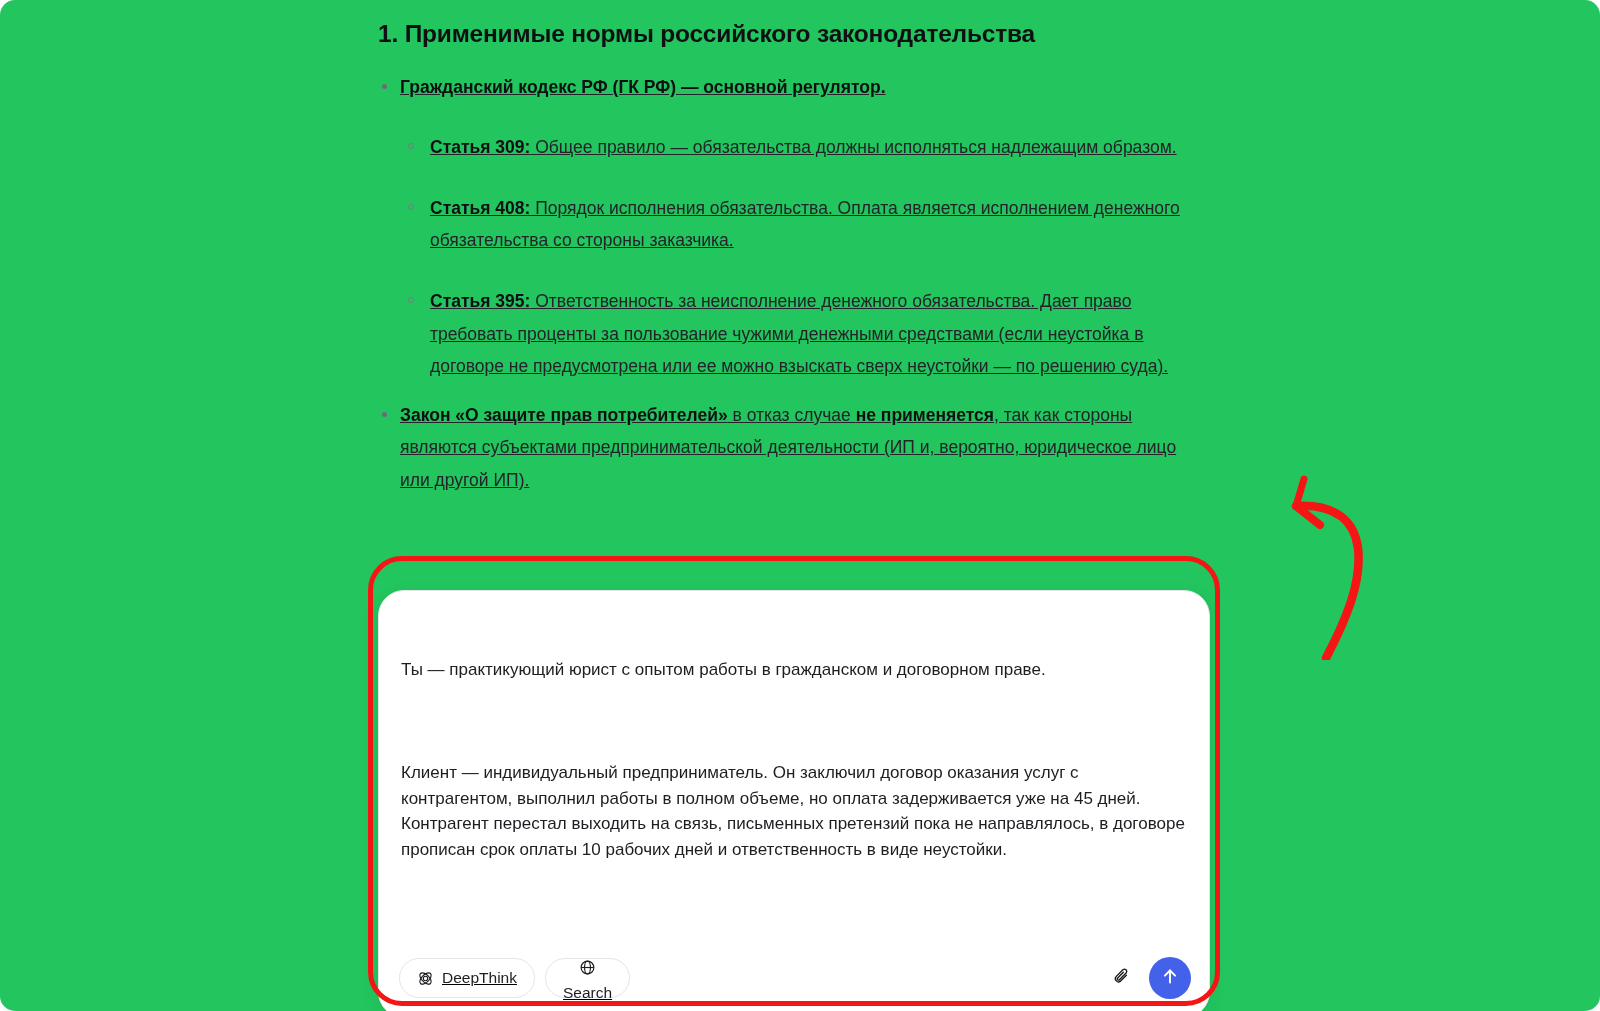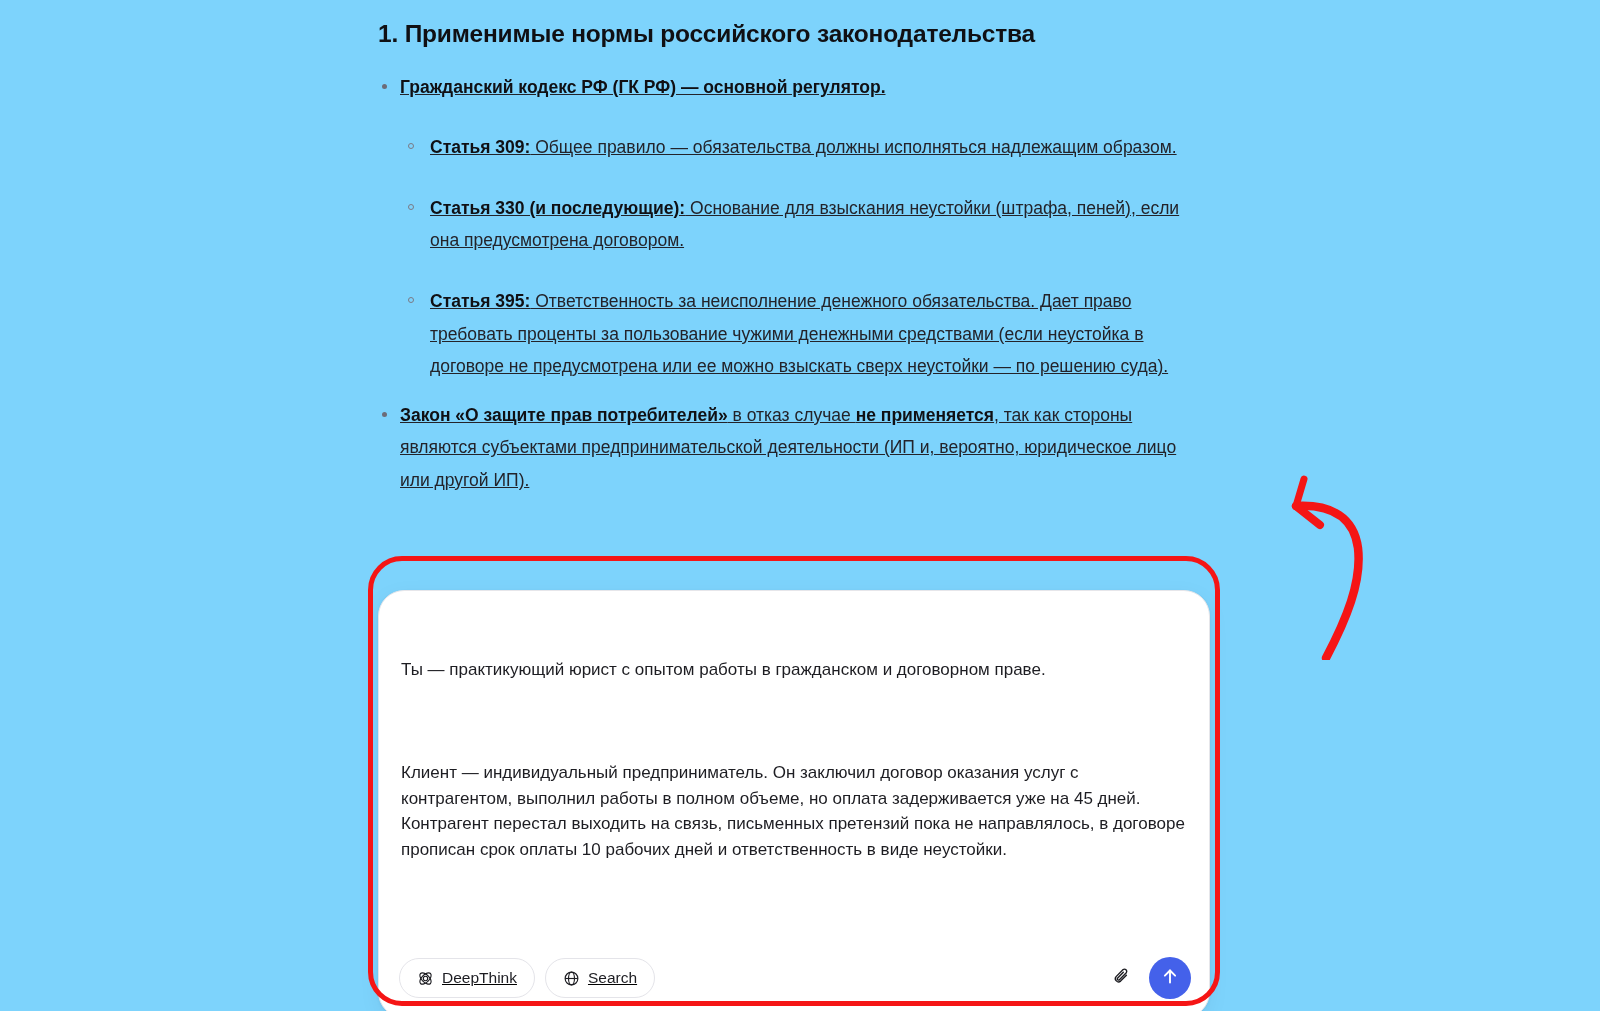--- a/index.html
+++ b/index.html
@@ -9,21 +9,22 @@
     height: 1011px;
     background: #ffffff;
     font-family: "Liberation Sans", sans-serif;
     overflow: hidden;
   }
 
   #page {
     position: relative;
     width: 1600px;
     height: 1011px;
-    background: #7dd3fc;
+    background: #22c55e;
+    border-radius: 15px;
   }
 
   
   .answer {
     position: absolute;
     left: 378px;
     top: 18px;
     width: 830px;
     color: #1b1b1f;
   }
@@ -147,21 +148,21 @@
     height: 40px;
     padding: 0 17px;
     border: 1px solid #e4e4e9;
     border-radius: 20px;
     background: #ffffff;
     font-size: 15.5px;
     color: #1d1d22;
     cursor: pointer;
     white-space: nowrap;
   }
-  .pill + .pill { margin-left: 10px; }
+  .pill + .pill { margin-left: 10px; flex-direction: column; }
   .pill svg { display: block; }
 
   .toolbar-spacer { flex: 1; }
 
   .attach-btn {
     width: 38px;
     height: 38px;
     display: flex;
     align-items: center;
     justify-content: center;
@@ -217,21 +218,21 @@
         <span class="dot1"></span>
         <span class="b">Гражданский кодекс РФ (ГК РФ) — основной регулятор.</span>
 
         <ul class="lvl2">
           <li class="bullet2">
             <span class="dot2"></span>
             <span class="b">Статья 309:</span><span> Общее правило — обязательства должны исполняться надлежащим образом.</span>
           </li>
           <li class="bullet2">
             <span class="dot2"></span>
-            <span class="b">Статья 330 (и последующие):</span><span> Основание для взыскания неустойки (штрафа, пеней), если она предусмотрена договором.</span>
+            <span class="b">Статья 408:</span><span> Порядок исполнения обязательства. Оплата является исполнением денежного обязательства со стороны заказчика.</span>
           </li>
           <li class="bullet2">
             <span class="dot2"></span>
             <span class="b">Статья 395:</span><span> Ответственность за неисполнение денежного обязательства. Дает право требовать проценты за пользование чужими денежными средствами (если неустойка в договоре не предусмотрена или ее можно взыскать сверх неустойки — по решению суда).</span>
           </li>
         </ul>
       </li>
 
       <li class="bullet1" style="margin-top:2px;">
         <span class="dot1"></span>

